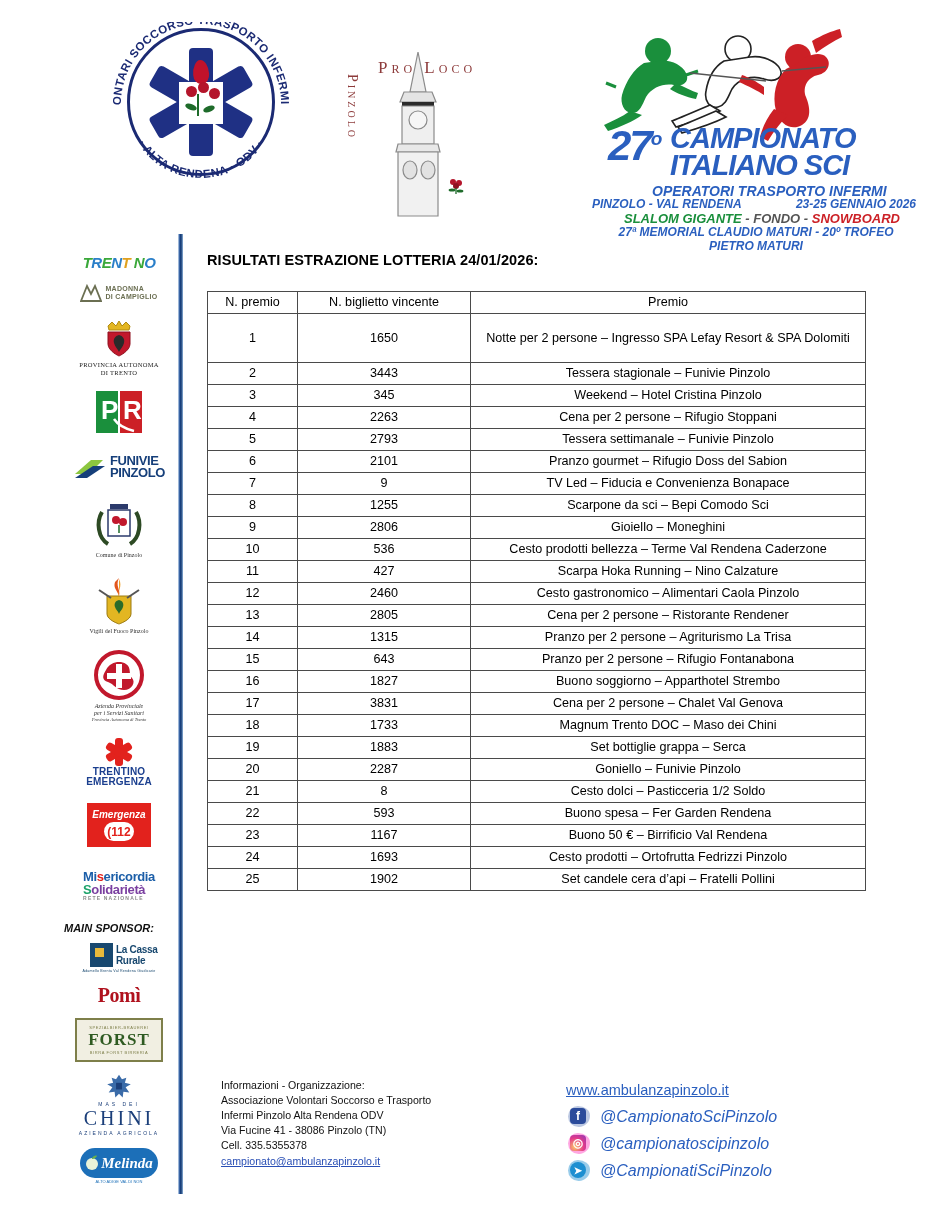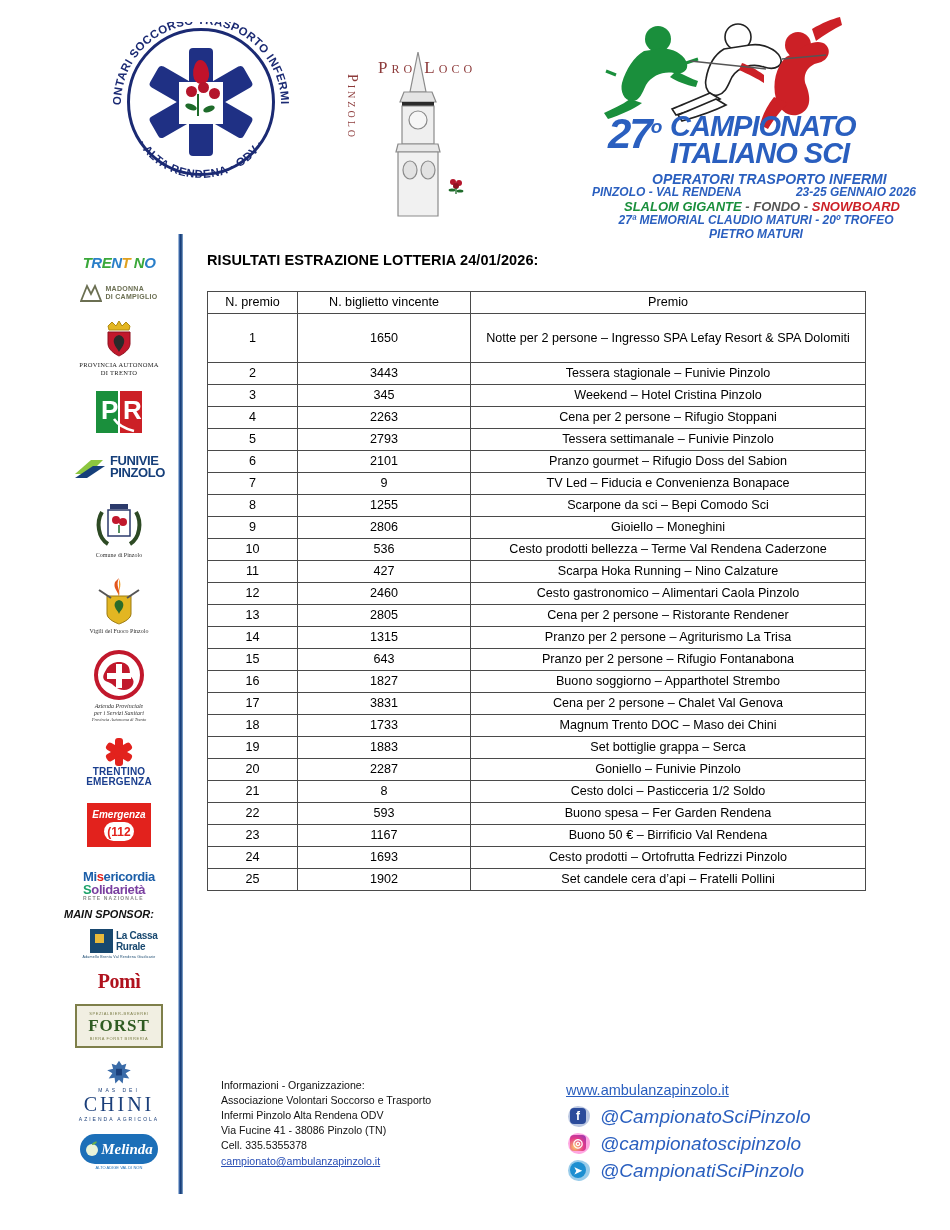--- a/index.html
+++ b/index.html
@@ -55,21 +55,21 @@
   }
   #proloco .pl-side{
     position:absolute;left:22px;top:44px;
     font-family:"Liberation Serif",serif;font-size:14px;letter-spacing:3px;color:#8d3b3b;
     writing-mode:vertical-rl;font-variant:small-caps;
   }
   #proloco .tower{position:absolute;left:52px;top:18px;}
   #proloco .pl-rose{position:absolute;left:126px;top:148px;width:16px;height:16px;}
 
   
-  #event-logo{position:absolute;left:586px;top:13px;width:330px;height:200px;}
+  #event-logo{position:absolute;left:586px;top:25px;width:330px;height:200px;}
   #event-logo .title27{
     position:absolute;left:22px;top:100px;
     font-family:"Liberation Sans",sans-serif;font-weight:bold;font-style:italic;
     font-size:42px;color:#2a5fbf;letter-spacing:-2px;line-height:1;
   }
   #event-logo .title27 sup{font-size:19px;vertical-align:super;}
   #event-logo .camp{
     position:absolute;left:84px;top:100px;
     font-family:"Liberation Sans",sans-serif;font-weight:bold;font-style:italic;
     font-size:29px;color:#2a5fbf;letter-spacing:-1px;line-height:0.92;
@@ -165,21 +165,21 @@
   #footer-right{position:absolute;left:566px;top:1082px;width:330px;}
   #footer-right .site{
     font-family:"Liberation Sans",sans-serif;font-size:14.5px;color:#2a5fbf;
     text-decoration:underline;margin-bottom:7px;display:block;
   }
   .soc-row{display:flex;align-items:center;margin-bottom:3px;}
   .soc-ic{width:28px;height:24px;position:relative;flex:none;}
   .soc-ic .blob{position:absolute;left:2px;top:1px;width:22px;height:21px;border-radius:45% 55% 50% 48%/50% 45% 55% 50%;}
   .soc-ic .glyph{position:absolute;left:4px;top:3px;width:16px;height:16px;border-radius:4px;display:flex;align-items:center;justify-content:center;color:#fff;font-weight:bold;font-size:12px;font-family:"Liberation Sans",sans-serif;}
   .soc-txt{
-    font-family:"Liberation Sans",sans-serif;font-style:italic;font-size:19px;color:#2a5fbf;
+    font-family:"Liberation Sans",sans-serif;font-style:italic;font-size:16px;color:#2a5fbf;
     margin-left:6px;
   }
 </style>
 </head>
 <body>
 
 <div id="header">
 
   <div id="avst-logo">
     <svg class="circtext" width="176" height="170" viewBox="0 0 176 170">
@@ -405,21 +405,21 @@
   </div>
 
   <div class="sp" style="height:46px;margin-top:12px">
     <div class="misericordia">
       <div><span style="color:#1b5ea8">Mi</span><span style="color:#e2221d">s</span><span style="color:#1b5ea8">ericordia</span></div>
       <div><span style="color:#1ea36b">S</span><span style="color:#7a3fa0">olidarietà</span></div>
       <div style="font-size:5px;color:#8a8a8a;letter-spacing:1.2px">RETE NAZIONALE</div>
     </div>
   </div>
 
-  <div class="mainsponsor" style="">MAIN SPONSOR:</div>
+  <div class="mainsponsor" style="margin-top:14px">MAIN SPONSOR:</div>
 
   <div class="sp" style="height:34px;margin-top:6px">
     <div class="cassa-box">
       <div class="cassa-sq"></div>
       <div class="cassa-txt">La Cassa Rurale</div>
     </div>
     <div style="font-size:3.6px;color:#18486f;margin-top:1px;letter-spacing:0.2px">Adamello Brenta Val Rendena Giudicarie</div>
   </div>
 
   <div class="sp" style="height:34px;margin-top:4px">

